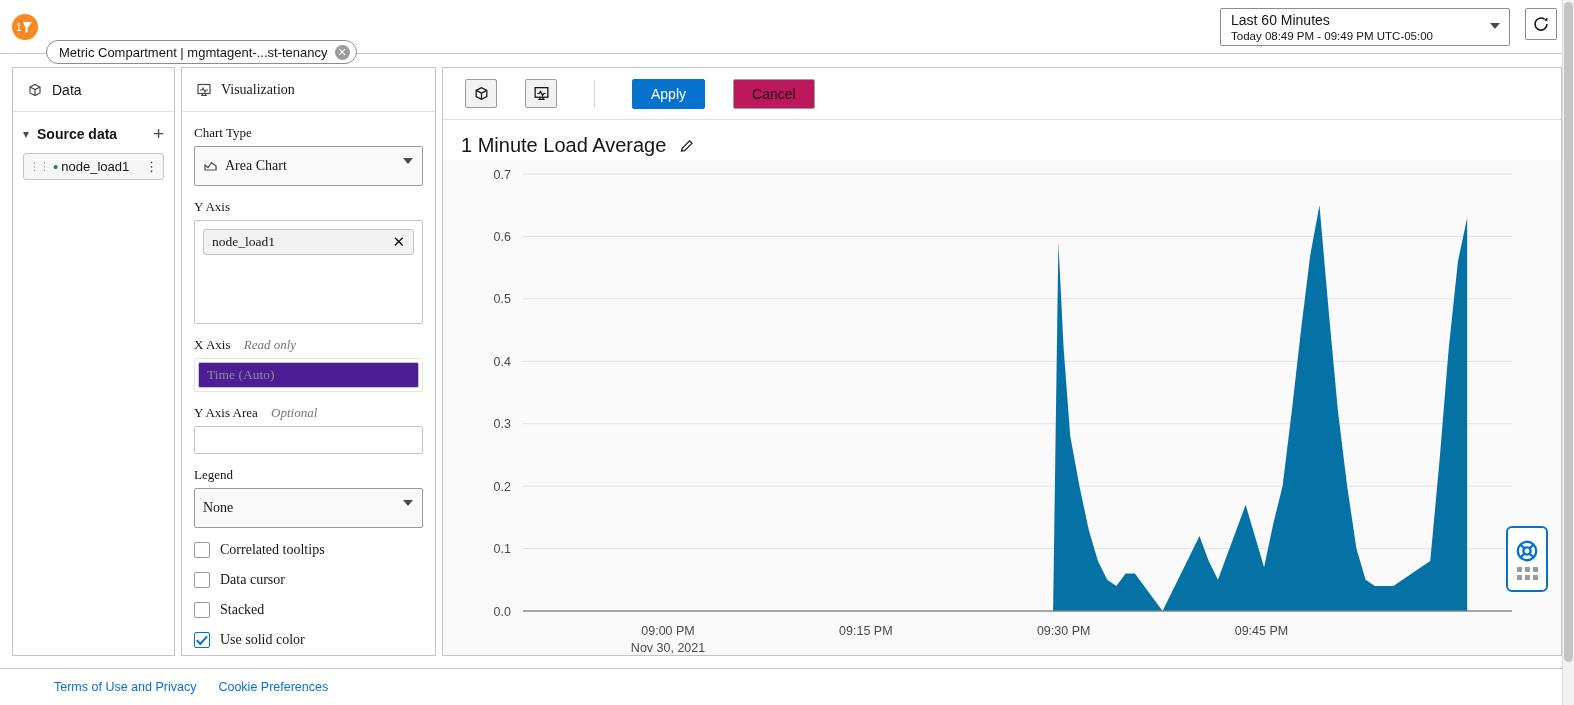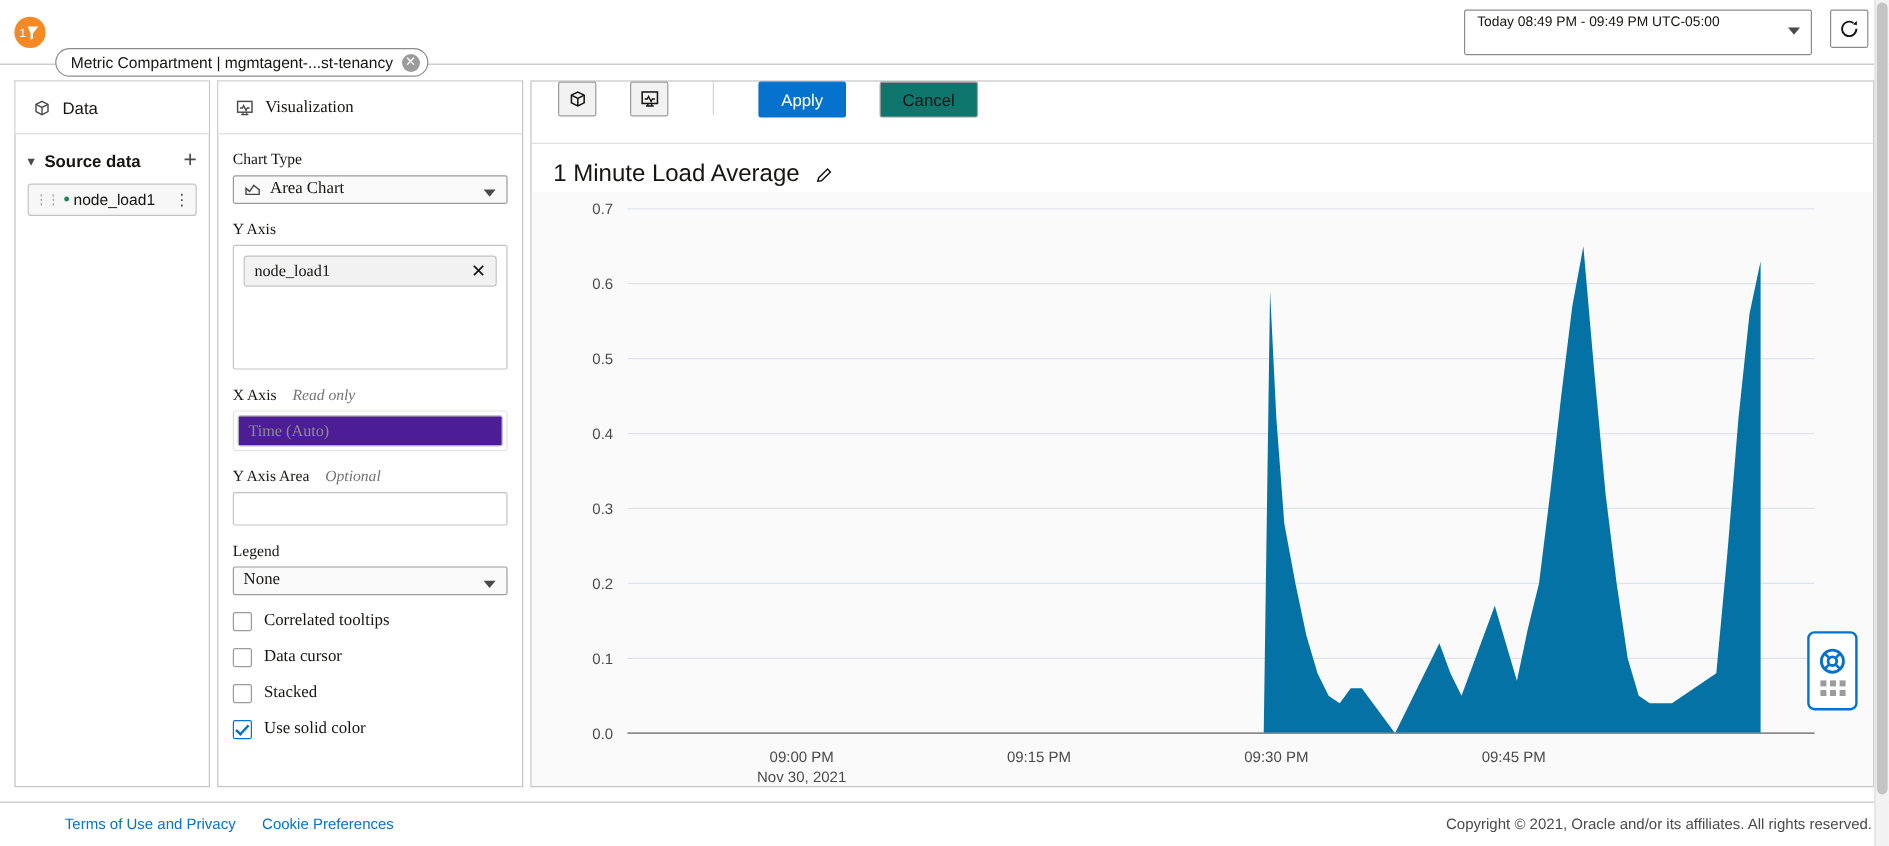--- a/index.html
+++ b/index.html
@@ -130,21 +130,21 @@
   
   .field-label {
     font-size: 13px; color: #161513;
     margin: 13px 12px 5px 12px;
   }
   .field-label .sub {
     color: #737373; font-style: italic; margin-left: 10px;
   }
   .select-box {
     margin: 0 12px;
-    height: 24px;
+    height: 40px;
     border: 1px solid #9b9b9b;
     border-radius: 2px;
     background: #fafafa;
     display: flex; align-items: center;
     padding: 0 8px;
     font-size: 14px;
     position: relative;
     text-align: center;
   }
   .select-box .sel-arrow {
@@ -213,41 +213,41 @@
     width: 4px; height: 9px;
     border: solid #0572ce;
     border-width: 0 2px 2px 0;
     transform: rotate(43deg) translate(-1px,-1px);
   }
 
   
   .chart-toolbar {
     height: 52px;
     border-bottom: 1px solid #dfdfdf;
-    display: flex; align-items: flex-start;
+    display: flex; align-items: center;
     padding-left: 22px;
     gap: 28px;
   }
   .tool-btn {
     width: 32px; height: 29px;
     border: 1px solid #9b9b9b;
     border-radius: 2px;
     background: #f2f2f2;
     display: flex; align-items: center; justify-content: center;
   }
   .tb-sep { width: 1px; height: 28px; background: #d4d4d4; margin: 0 9px; }
   .btn {
     height: 30px;
     border-radius: 2px;
     font-size: 14px;
     display: flex; align-items: center; justify-content: center;
     padding: 0 18px;
   }
   .btn-primary { background: #0572ce; color: #fff; border: 1px solid #0572ce; }
-  .btn-secondary { background: #0f766e; color: #161513; border: 1px solid #9b9b9b; }
+  .btn-secondary { background: #be185d; color: #161513; border: 1px solid #9b9b9b; }
 
   .chart-title-row {
     display: flex; align-items: center;
     padding: 14px 0 0 18px;
   }
   .chart-title { font-size: 20px; color: #161513; }
   .pencil { margin-left: 13px; display: flex; }
 
   .plot { position: absolute; left: 0; top: 92px; width: 1118px; height: 495px; }
   .plot svg { display: block; }
@@ -299,20 +299,21 @@
       <path d="M7 4 L16 4 L11.5 10 L11.5 14 L9.5 15 L9.5 10 Z" fill="#fff"></path>
     </svg>
   </div>
 
   <div class="chip">
     <span>Metric Compartment | mgmtagent-...st-tenancy</span>
     <span class="chip-x">✕</span>
   </div>
 
   <div class="timerange">
+    <div class="tr-main">Last 60 Minutes</div>
     <div class="tr-sub">Today 08:49 PM - 09:49 PM UTC-05:00</div>
     <div class="tr-arrow"></div>
   </div>
 
   <div class="refresh-btn">
     <svg width="20" height="20" viewBox="0 0 20 20">
       <path d="M16 10 A6 6 0 1 1 13.5 5.2" fill="none" stroke="#161513" stroke-width="1.6"></path>
       <path d="M16.4 3.4 L16.4 7 L12.9 6.3 Z" fill="#161513"></path>
     </svg>
   </div>
@@ -483,18 +484,17 @@
       <i></i>
       <i></i>
       <i></i>
       <i></i>
   </span>
 </div>
 
 <div class="footer">
   <a>Terms of Use and Privacy</a>
   <a>Cookie Preferences</a>
-  <span class="copy">Copyright © 2021, Oracle and/or its affiliates. All rights reserved.</span>
 </div>
 
 <div class="scroll-track">
   <div class="scroll-thumb"></div>
 </div>
 
 </body></html>

